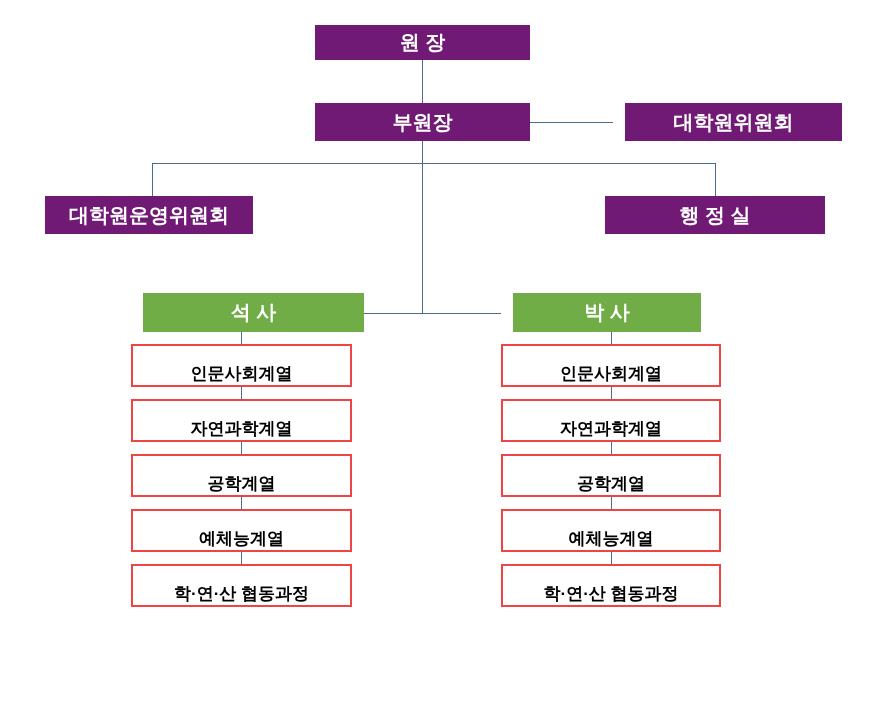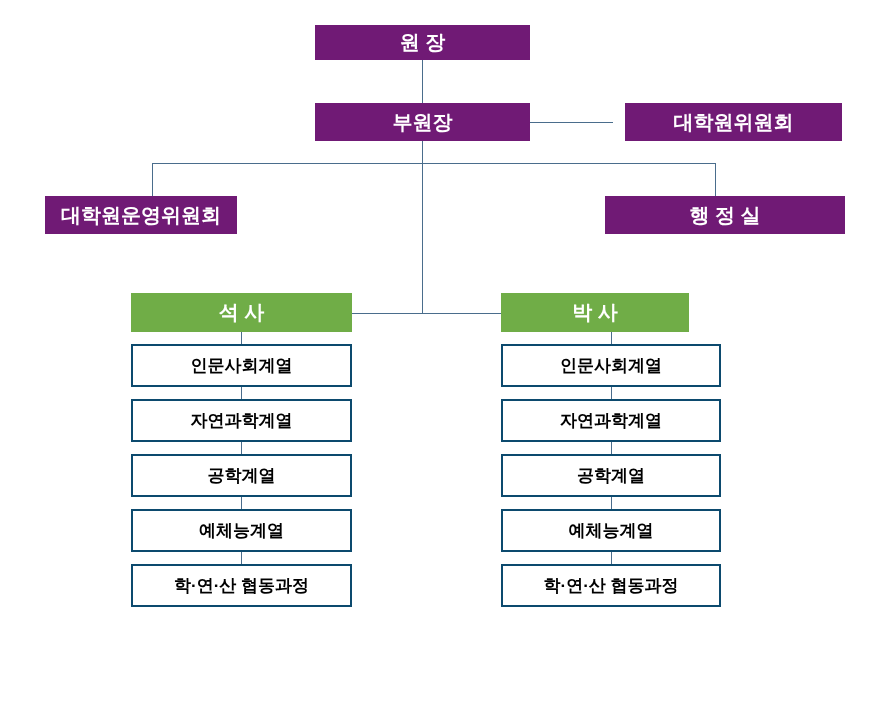--- a/index.html
+++ b/index.html
@@ -5,22 +5,22 @@
   html,body{margin:0;padding:0;}
   body{
     width:884px;height:707px;background:#ffffff;
     font-family:"Liberation Sans","DejaVu Sans",sans-serif;
     overflow:hidden;position:relative;
   }
   #chart{position:absolute;inset:0;}
   .box{position:absolute;box-sizing:border-box;display:flex;
        align-items:center;justify-content:center;text-align:center;}
   .green-dark{background:#701a75;color:#ffffff;font-weight:bold;}
-  .green-light{background:#70ad47;color:#ffffff;font-weight:bold;}
-  .plain{background:#ffffff;color:#000000;border:2px solid #0c4a6e;font-weight:bold;}
+  .green-light{background:#70ad47;color:#ffffff;font-weight:bold;margin-left:12px;}
+  .plain{background:#ffffff;color:#000000;border:2px solid #ef4444;font-weight:bold;align-items:flex-end;}
   .line{position:absolute;background:#4a6d8c;}
   .line.h{height:1px;}
   .line.v{width:1px;}
   .t20{font-size:20px;letter-spacing:0px;}
   .t17{font-size:17px;}
 </style>
 </head>
 <body>
 
 <div id="chart">
@@ -46,25 +46,25 @@
   </div>
 
   <div class="box green-dark t20" style="left:315px;top:103px;width:215px;height:38px;">
     <span>부원장</span>
   </div>
 
   <div class="box green-dark t20" style="left:613px;top:103px;width:217px;height:38px;margin-left:12px;">
     <span>대학원위원회</span>
   </div>
 
-  <div class="box green-dark t20" style="left:45px;top:196px;width:192px;height:38px;">
+  <div class="box green-dark t20" style="left:45px;top:196px;width:208px;height:38px;">
     <span>대학원운영위원회</span>
   </div>
 
-  <div class="box green-dark t20" style="left:605px;top:196px;width:240px;height:38px;">
+  <div class="box green-dark t20" style="left:605px;top:196px;width:220px;height:38px;">
     <span>행 정 실</span>
   </div>
 
   <div class="box green-light t20" style="left:131px;top:293px;width:221px;height:39px;">
     <span>석  사</span>
   </div>
 
   <div class="line v" style="left:241px;top:332px;height:12px;"></div>
 
   <div class="box plain t17" style="left:131px;top:344px;width:221px;height:43px;">

